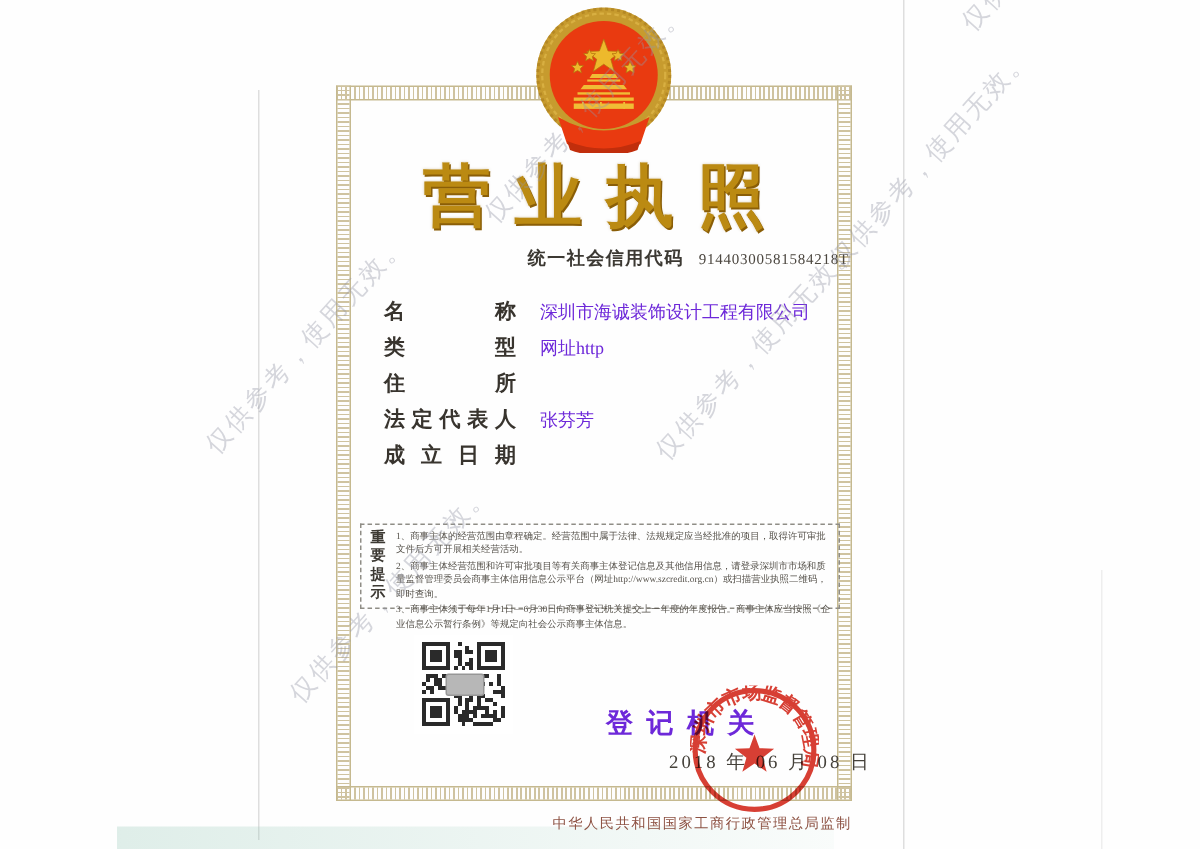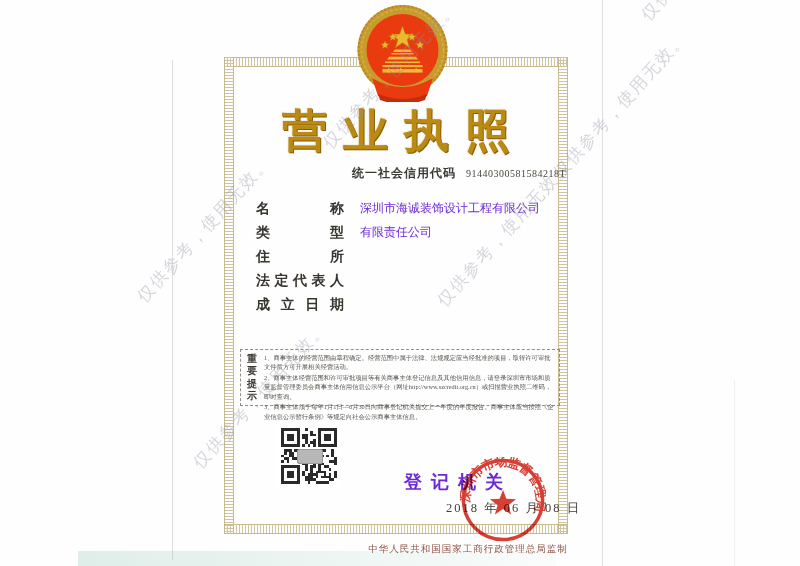--- a/index.html
+++ b/index.html
@@ -123,36 +123,37 @@
           <span>名</span>
           <span>称</span>
         </div>
         <div class="field-value">深圳市海诚装饰设计工程有限公司</div>
       </div>
       <div class="field-row">
         <div class="field-label">
           <span>类</span>
           <span>型</span>
         </div>
-        <div class="field-value">有限责任公司</div>
+        <div class="field-value">网址http</div>
       </div>
       <div class="field-row">
         <div class="field-label">
           <span>住</span>
           <span>所</span>
         </div>
       </div>
       <div class="field-row">
         <div class="field-label">
           <span>法</span>
           <span>定</span>
           <span>代</span>
           <span>表</span>
           <span>人</span>
         </div>
+        <div class="field-value">张芬芳</div>
       </div>
       <div class="field-row">
         <div class="field-label">
           <span>成</span>
           <span>立</span>
           <span>日</span>
           <span>期</span>
         </div>
       </div>
     </div>

